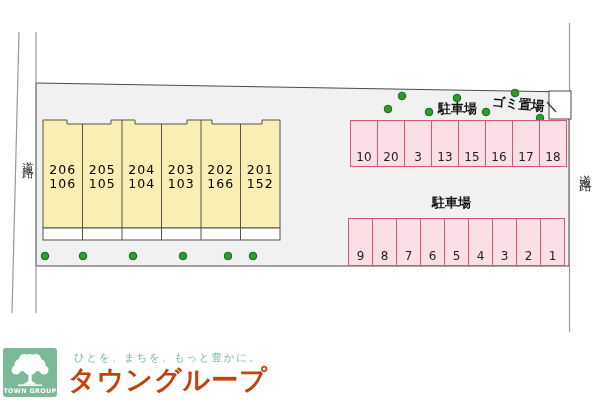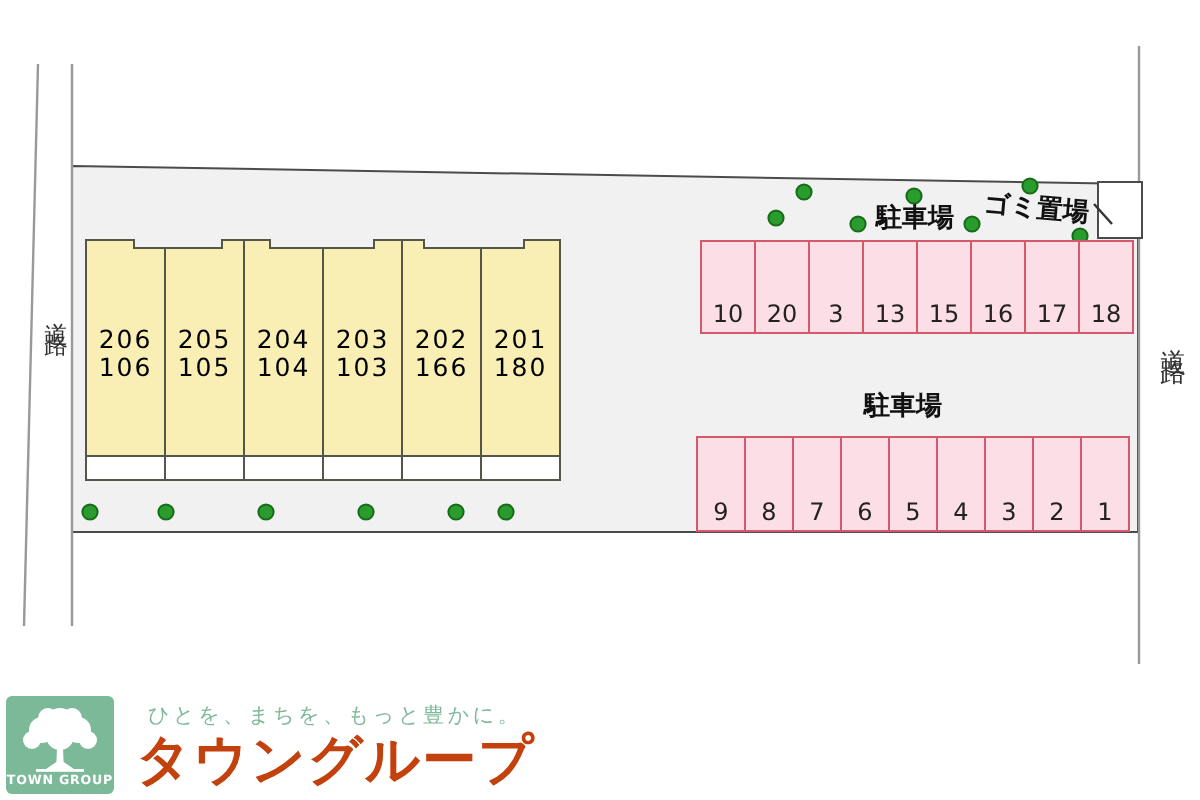--- a/index.html
+++ b/index.html
@@ -108,21 +108,21 @@
       <div class="unit">
         <span>203</span><br>
         <span>103</span>
       </div>
       <div class="unit">
         <span>202</span><br>
         <span>166</span>
       </div>
       <div class="unit">
         <span>201</span><br>
-        <span>180</span>
+        <span>152</span>
       </div>
     </div>
 
     <div class="prow prow-top">
       <div class="pcell">
           <span>10</span>
         </div>
       <div class="pcell">
           <span>20</span>
         </div>

